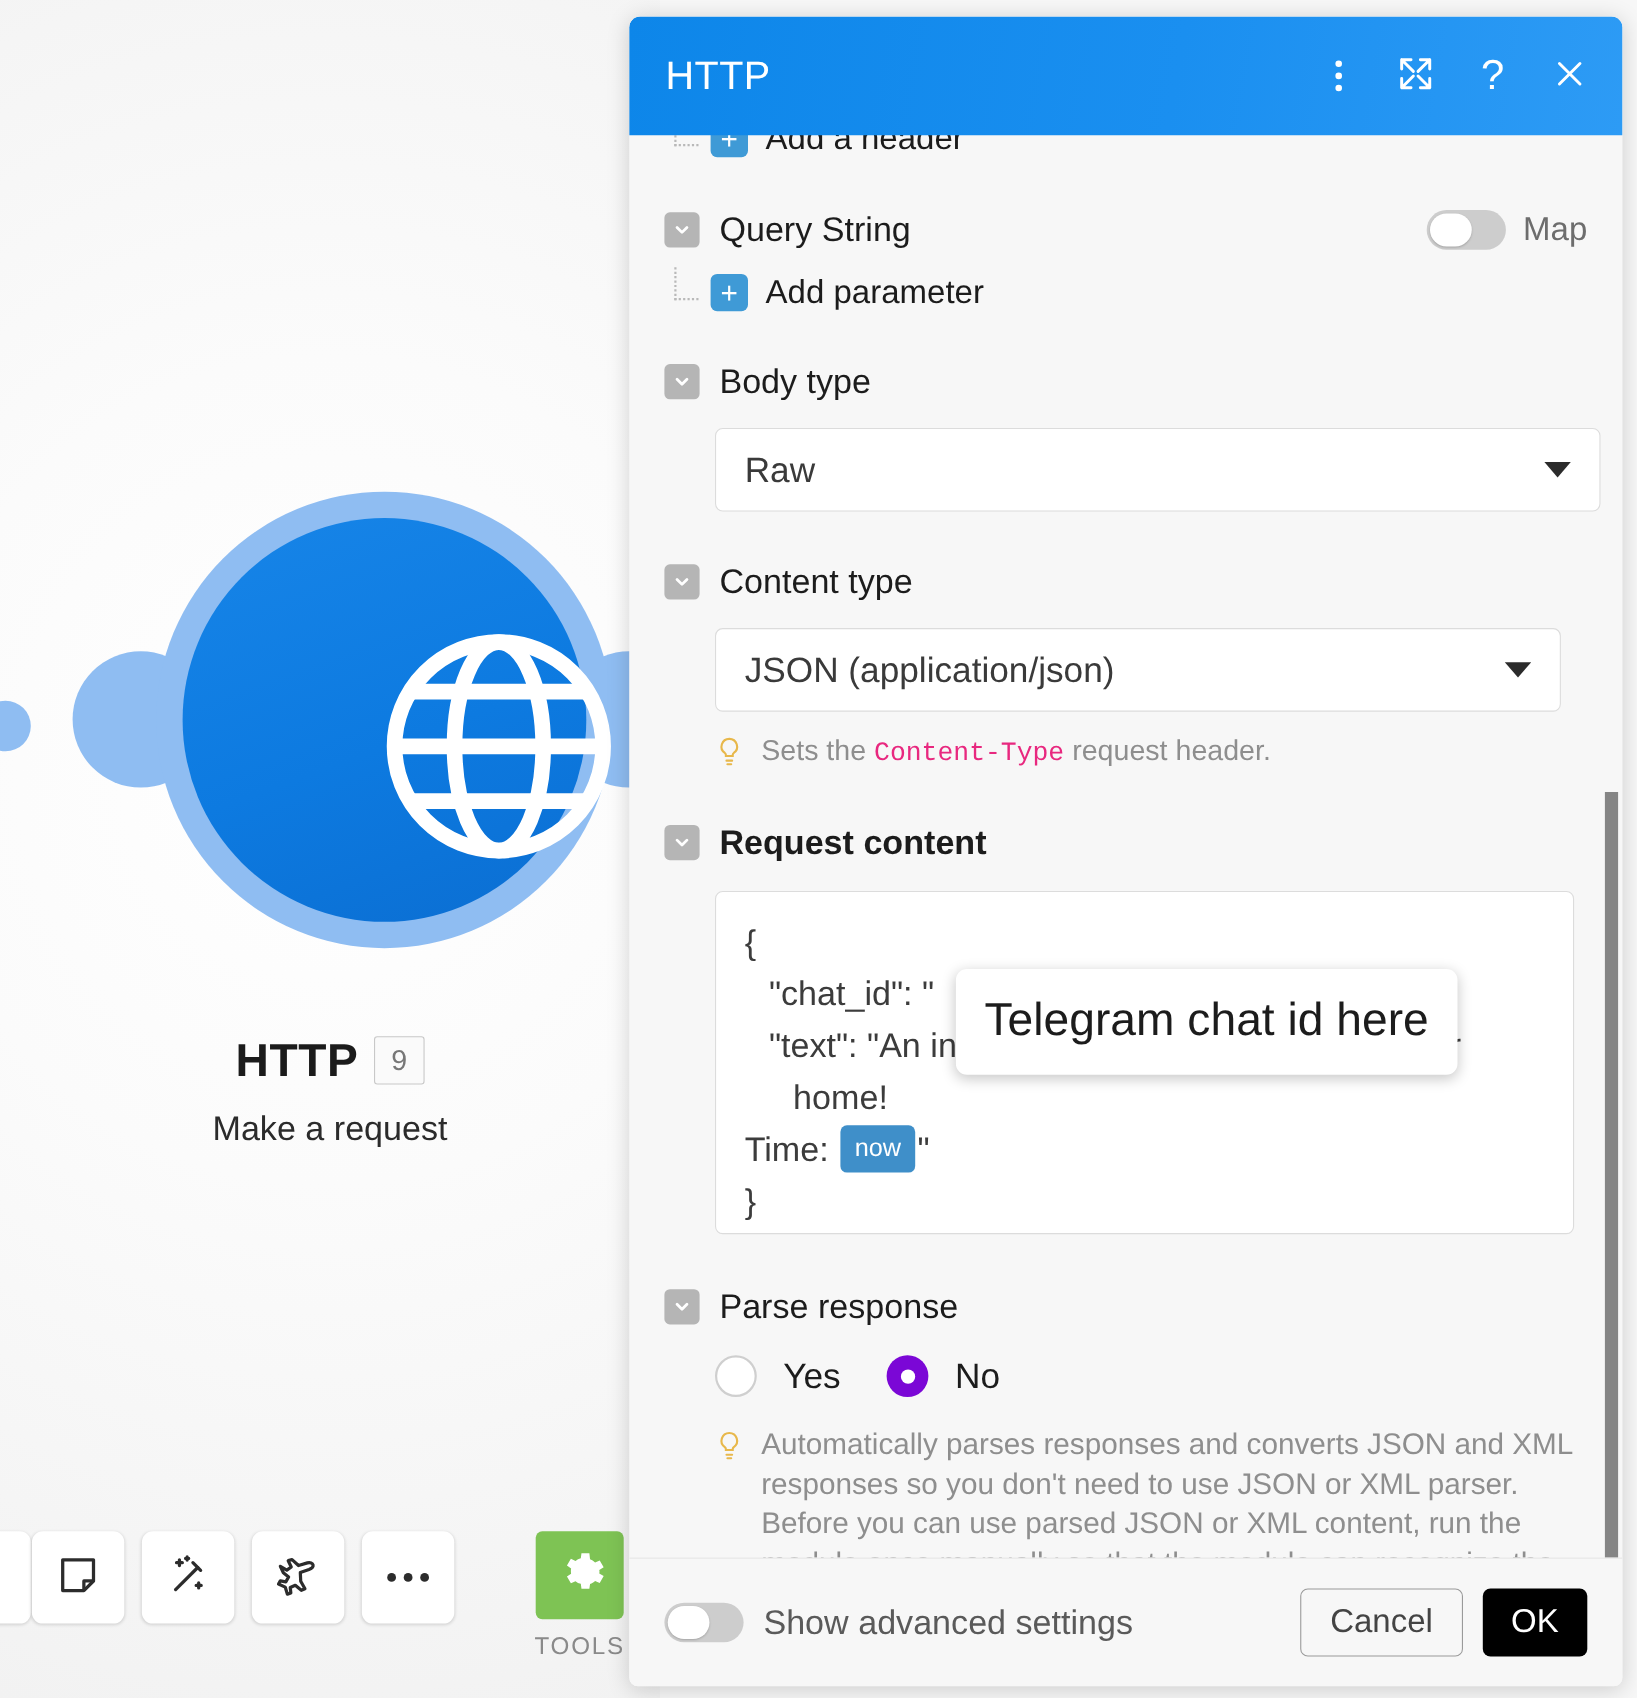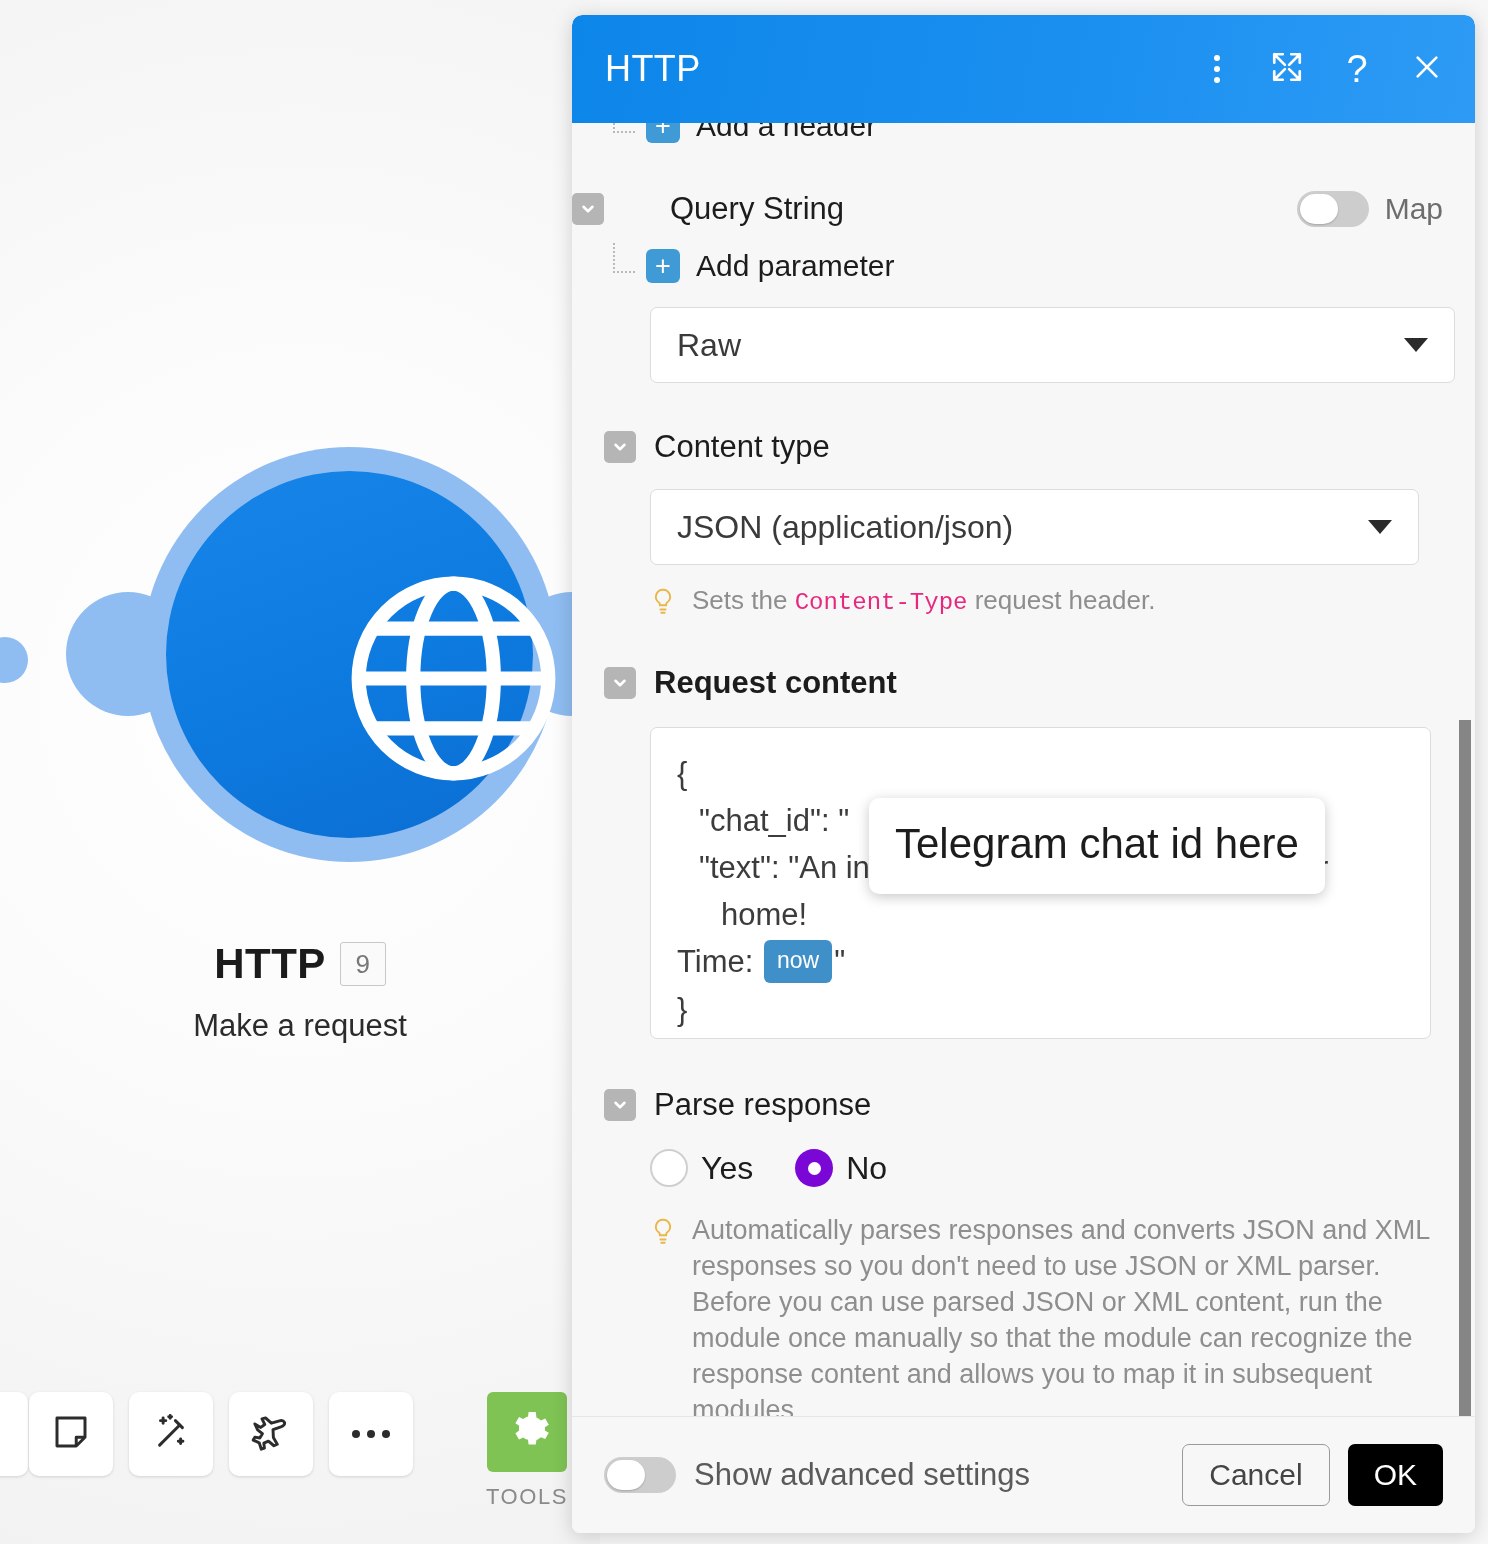--- a/index.html
+++ b/index.html
@@ -193,21 +193,21 @@
     width: 38px; height: 38px; border-radius: 50%;
     border: 2px solid #cfcfcf; background: #fff; flex: none;
   }
   .radio.on {
     border: none; background: #7b07d6;
     display: flex; align-items: center; justify-content: center;
   }
   .radio.on::after {
     content: ""; width: 13px; height: 13px; border-radius: 50%; background: #fff;
   }
-  .radio-label { font-size: 32px; color: #1c1c1c; margin-left: 13px; }
+  .radio-label { font-size: 32px; color: #1c1c1c; margin-left: 24px; }
 
   .scrollbar {
     position: absolute; right: 4px; top: 705px; width: 12px; height: 730px;
     background: #858585; border-radius: 0; z-index: 30;
   }
 
   .panel-footer {
     position: absolute; left: 0; bottom: 0; width: 903px; height: 117px;
     background: #f7f7f7; border-top: 1px solid #e6e6e6;
     display: flex; align-items: center; padding: 0 32px; z-index: 35;
@@ -345,41 +345,49 @@
 
     <div class="panel-body">
       <div class="scroll-inner">
 
         <div class="row" style="margin-top:-4px;padding-left:32px;">
           <div class="tree" style="margin-left:9px;"></div>
           <div class="plus-btn">+</div>
           <span class="add-label">Add a header</span>
         </div>
 
-        <div class="row" style="margin-top:48px;padding-right:32px;gap:48px;">
+        <div class="row" style="margin-top:48px;padding-left:32px;padding-right:32px;">
           <div class="chev">
             <svg width="18" height="18" viewBox="0 0 24 24" fill="none" stroke="#fff" stroke-width="3.4" stroke-linecap="round" stroke-linejoin="round">
                 <path d="M6 9l6 6 6-6"></path>
               </svg>
           </div>
           <span class="sec-label">Query String</span>
           <div style="margin-left:auto;display:flex;align-items:center;">
             <div class="toggle">
                 <div class="knob"></div>
               </div>
             <span class="map-label">Map</span>
           </div>
         </div>
 
         <div class="row" style="margin-top:22px;padding-left:32px;">
           <div class="tree" style="margin-left:9px;"></div>
           <div class="plus-btn">+</div>
           <span class="add-label">Add parameter</span>
         </div>
 
+        <div class="row" style="margin-top:46px;padding-left:32px;">
+          <div class="chev">
+            <svg width="18" height="18" viewBox="0 0 24 24" fill="none" stroke="#fff" stroke-width="3.4" stroke-linecap="round" stroke-linejoin="round">
+                <path d="M6 9l6 6 6-6"></path>
+              </svg>
+          </div>
+          <span class="sec-label">Body type</span>
+        </div>
         <div class="select" style="margin:24px 20px 0 78px;">
           <span>Raw</span>
           <span class="caret"></span>
         </div>
 
         <div class="row" style="margin-top:46px;padding-left:32px;">
           <div class="chev">
             <svg width="18" height="18" viewBox="0 0 24 24" fill="none" stroke="#fff" stroke-width="3.4" stroke-linecap="round" stroke-linejoin="round">
                 <path d="M6 9l6 6 6-6"></path>
               </svg>

